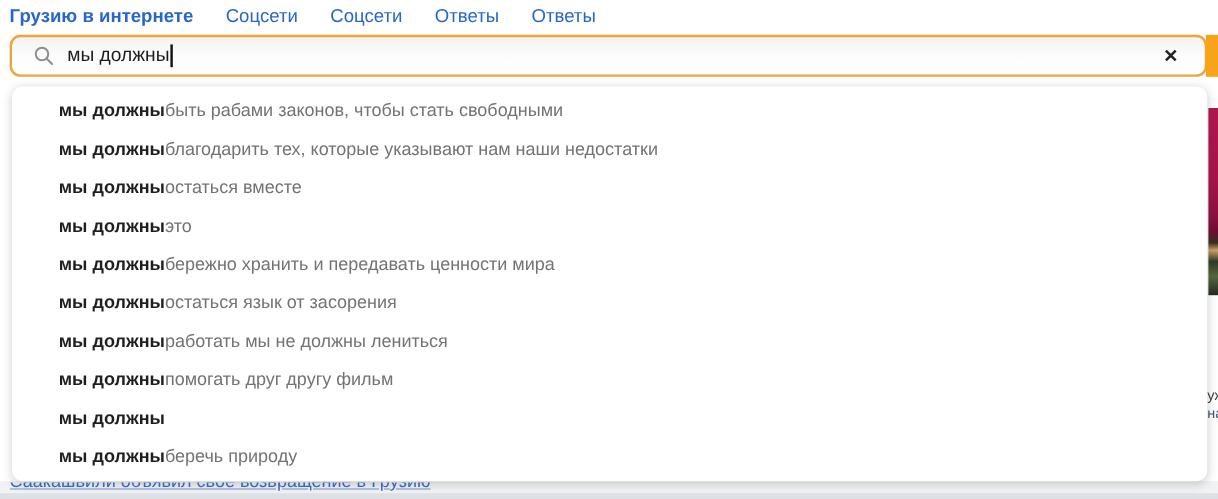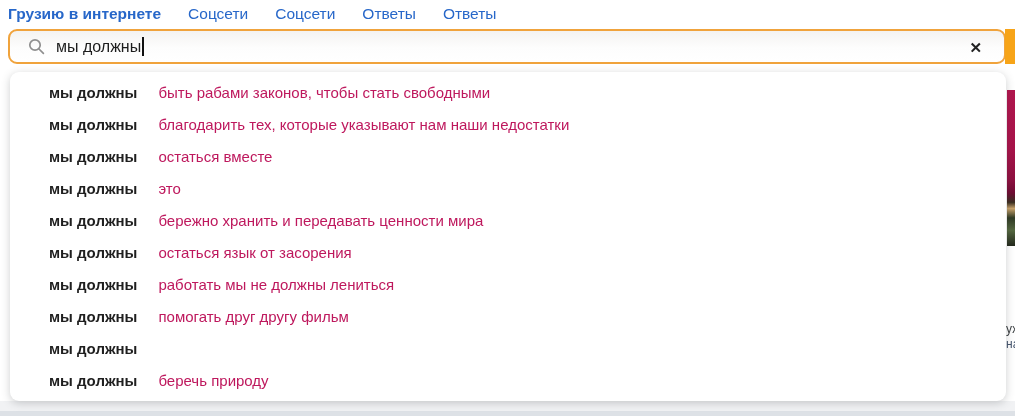--- a/index.html
+++ b/index.html
@@ -30,21 +30,21 @@
                   background:#f7a418; z-index:6; }
 
   
   .dropdown { position:absolute; left:10px; top:72px; width:996px; height:329px;
               background:#ffffff; border-radius:9px;
               box-shadow:0 2px 8px rgba(60,64,67,0.25); z-index:3;
               padding:4px 0 0 0; }
   .row { height:32.1px; display:flex; align-items:center; padding-left:39px;
          font-size:15px; cursor:pointer; white-space:nowrap; }
   .row b { color:#1f1f1f; font-weight:bold; }
-  .row .comp { color:#be185d; margin-left:21px; }
+  .row .comp { color:#737373; margin-left:0; }
 
   
   .bg-bottom { position:absolute; left:0; top:401px; width:1015px; height:15px;
                background:#f1f2f4; z-index:1; }
   .bg-bottom-bar { position:absolute; left:0; top:411px; width:1015px; height:5px;
                    background:#dde1e6; z-index:1; }
   .headline-clip { position:absolute; left:8px; top:402px; width:600px; height:10px;
                    overflow:hidden; z-index:2; }
   .headline-clip span { display:block; margin-top:-10px; color:#3a6cc5; font-size:15px;
                         line-height:19px; text-decoration:underline;
@@ -60,20 +60,23 @@
   .edge-frag.f1 { top:337px; color:#44546e; }
 
   svg { display:block; }
 </style>
 </head>
 <body>
 
 <div class="stage">
 
   <div class="bg-bottom"></div>
+  <div class="headline-clip">
+    <span>Саакашвили объявил свое возвращение в Грузию</span>
+  </div>
   <div class="bg-bottom-bar"></div>
   <div class="side-photo"></div>
   <div class="edge-frag f0">уж</div>
   <div class="edge-frag f1">на</div>
 
   <div class="tabs">
     <a class="tab active">Грузию в интернете</a>
     <a class="tab">Соцсети</a>
     <a class="tab">Соцсети</a>
     <a class="tab">Ответы</a>

